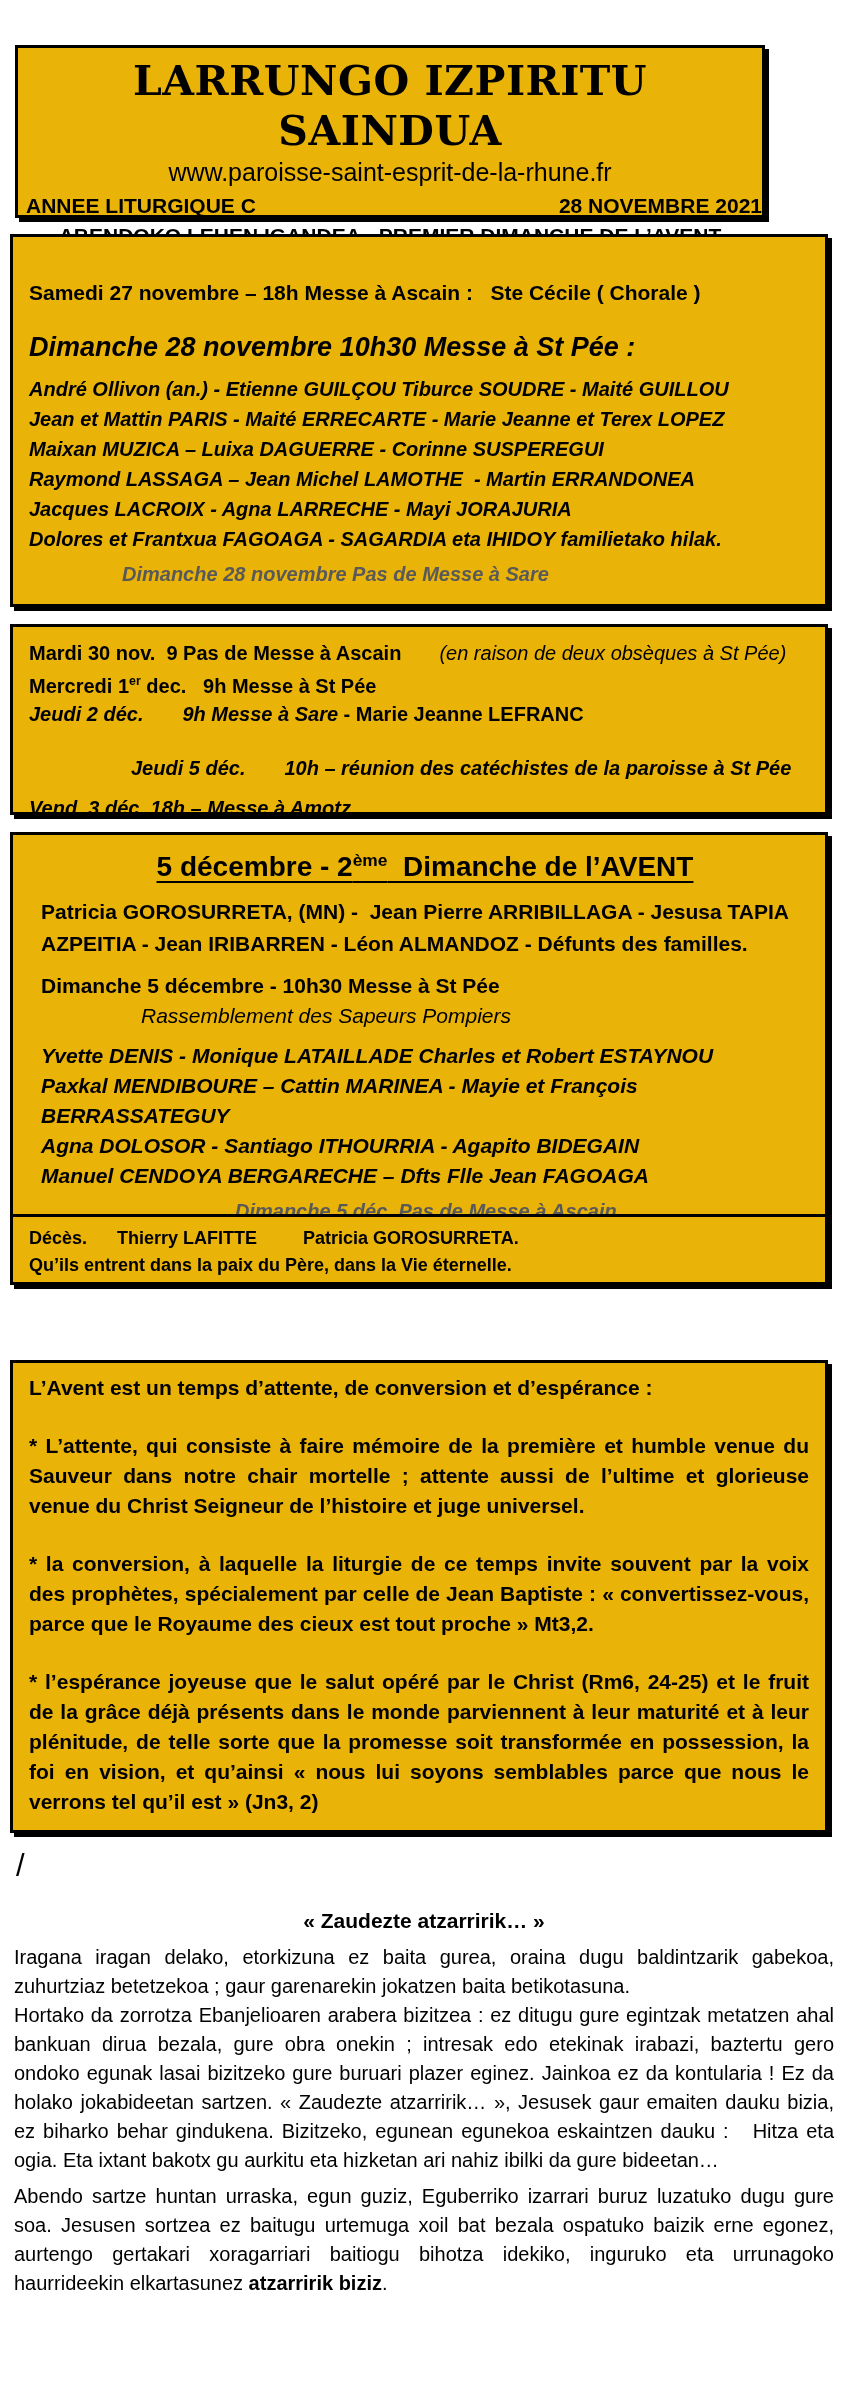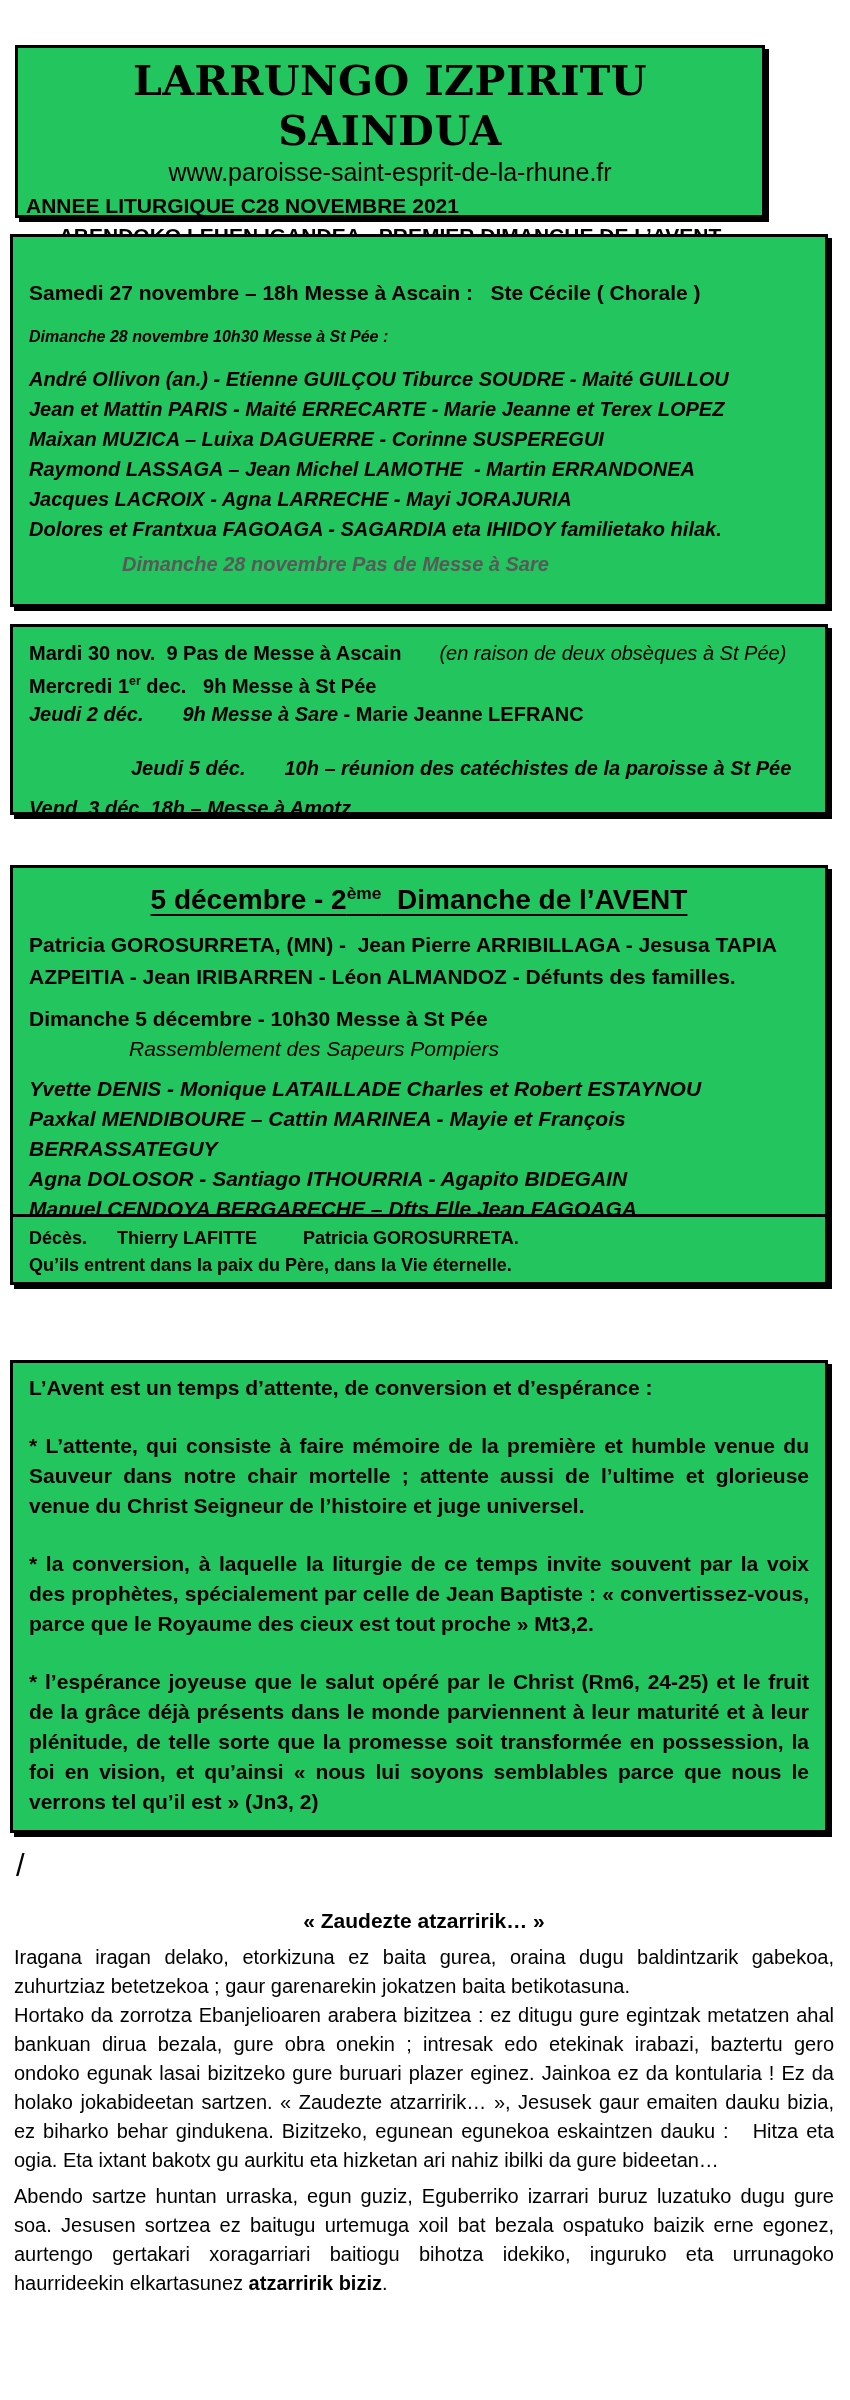--- a/index.html
+++ b/index.html
@@ -4,70 +4,70 @@
 <style>
   * { margin:0; padding:0; box-sizing:border-box; }
   html,body { background:#fff; }
   body {
     width:850px; height:2400px; position:relative; overflow:hidden;
     font-family:"Liberation Sans", sans-serif; color:#000;
   }
   .page { position:relative; width:850px; height:2400px; background:#fff; }
 
   .box {
-    position:absolute; background:#22c55e;
+    position:absolute; background:#eab308;
     border:3px solid #000;
     box-shadow:4px 4px 0 #000;
   }
   .pre { white-space:pre-wrap; }
   .b  { font-weight:bold; }
   .i  { font-style:italic; }
   .bi { font-weight:bold; font-style:italic; }
   .gray { color:#595959; }
   .just { text-align:justify; }
 
   
   .header-box { left:15px; top:45px; width:750px; height:173px; padding-top:8px; text-align:center; }
   .newsletter-title {
     font-family:"DejaVu Serif", serif; font-weight:bold;
     font-size:41px; line-height:50px; letter-spacing:0.5px;
   }
   .website-url { font-size:25px; line-height:33px; }
-  .year-row { display:flex; padding:3px 0 0 8px;
+  .year-row { display:flex; justify-content:space-between; padding:3px 0 0 8px;
     font-weight:bold; font-size:21px; line-height:27px; }
   .header-subtitle { font-weight:bold; font-size:21px; line-height:27px; margin-top:3px; }
 
   
   .section-title-sm {
     font-size:23px; line-height:28px; font-weight:bold; text-align:center;
     text-decoration:underline; text-underline-offset:4px; text-decoration-thickness:2px;
   }
   .section-title-lg {
     font-size:28px; line-height:35px; font-weight:bold; text-align:center;
   }
   .u { text-decoration:underline; text-underline-offset:5px; text-decoration-thickness:2px; }
   sup.ord { font-size:0.62em; vertical-align:super; }
 
   
   .advent1-box { left:10px; top:234px; width:818px; height:373px; padding:12px 16px 0 16px; }
   .advent1-saturday { margin-top:31px; font-size:21px; line-height:26px; font-weight:bold; }
-  .advent1-sunday   { margin-top:18px; font-size:16px; line-height:26px; }
+  .advent1-sunday   { margin-top:28px; font-size:27px; line-height:26px; }
   .intentions-list  { margin-top:14px; }
   .intention-line   { font-size:20px; line-height:30px; }
   .advent1-note     { margin-top:7px; font-size:20px; line-height:26px; padding-left:93px; }
 
   
   .weekday-box { left:10px; top:624px; width:818px; height:191px; padding:12px 16px 0 16px;
     font-size:20px; line-height:28px; }
   .tuesday-note { margin-left:38px; font-style:italic; font-weight:normal; }
   .thursday-meeting { margin-top:26px; padding-left:102px; }
   .weekday-friday { margin-top:12px; }
 
   
-  .advent2-box { left:10px; top:832px; width:818px; height:404px; padding:8px 16px 0 16px;margin-top:33px; }
+  .advent2-box { left:10px; top:832px; width:818px; height:404px; padding:8px 16px 0 28px; }
   .advent2-saturday { margin-top:11px; font-size:21px; line-height:26px; font-weight:bold; }
   .advent2-sat-intentions { margin-top:12px; font-size:21px; line-height:32px; font-weight:bold; }
   .advent2-sunday { margin-top:13px; font-size:21px; line-height:26px; font-weight:bold; }
   .advent2-sunday-note { margin-top:3px; font-size:21px; line-height:27px; padding-left:100px; }
   .advent2-list { margin-top:12px; }
   .advent2-list .intention-line { font-size:21px; line-height:30px; }
   .advent2-note { margin-top:7px; font-size:20px; line-height:26px; padding-left:194px; }
 
   
   .deaths-box { left:10px; top:1214px; width:818px; height:71px; padding:8px 16px 0 16px;

